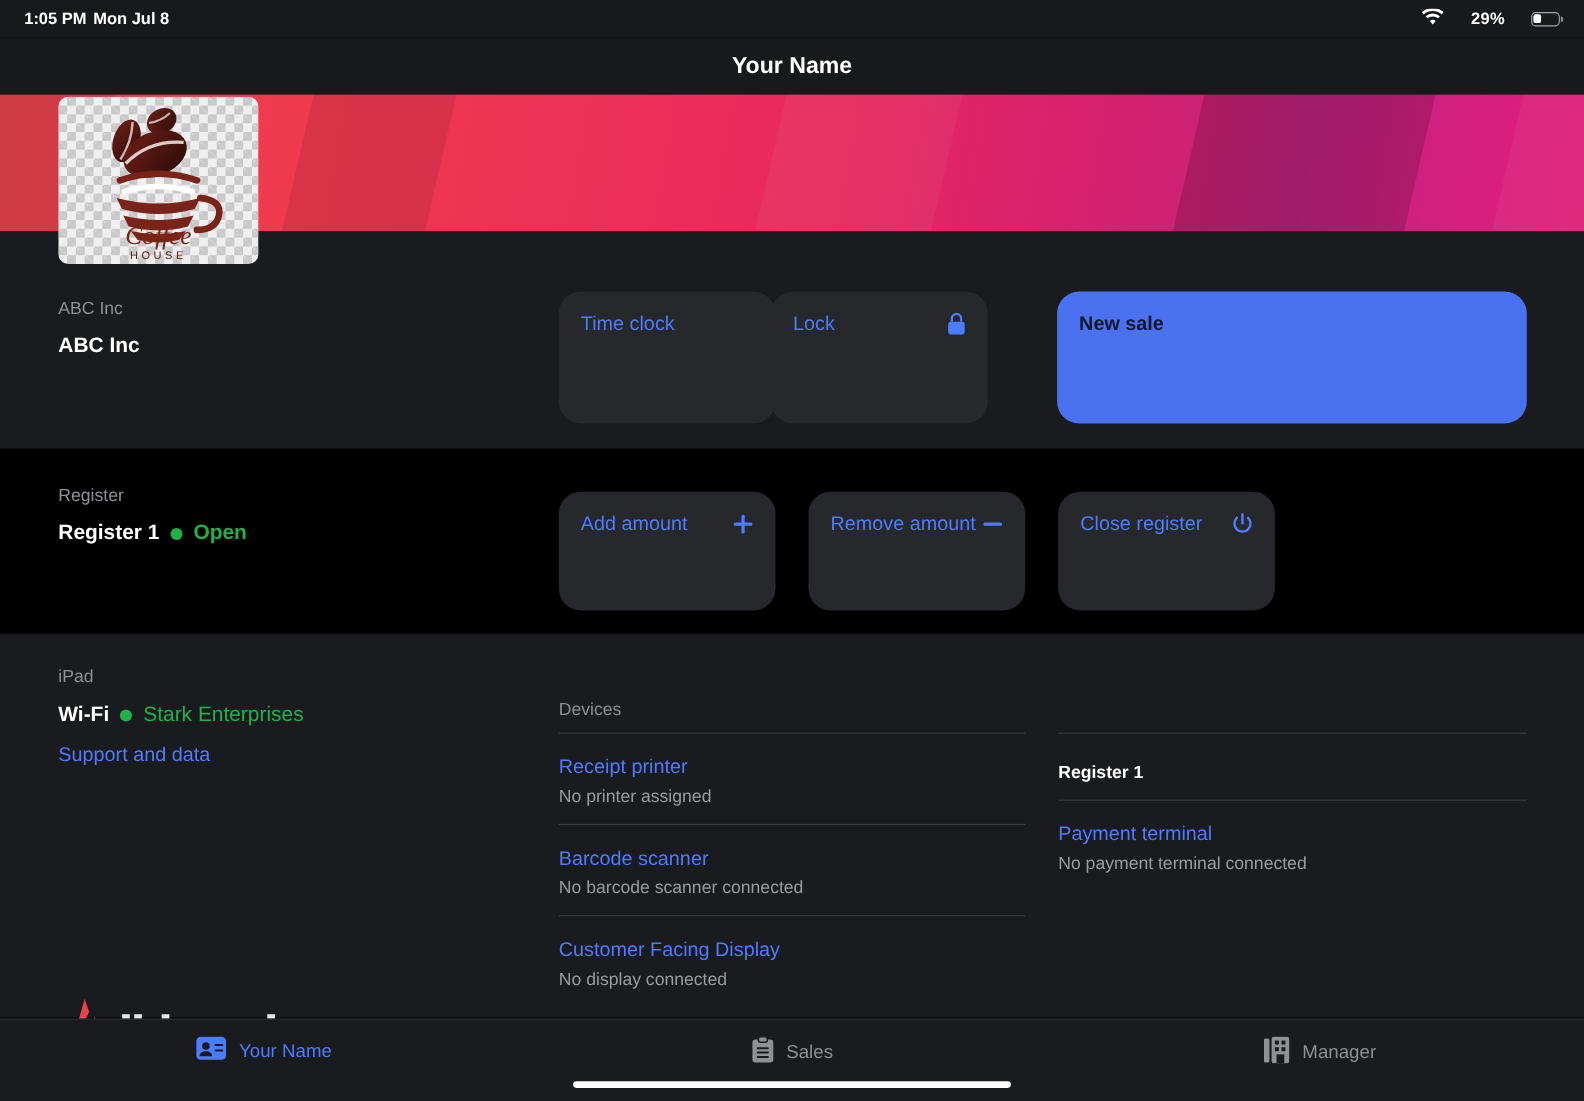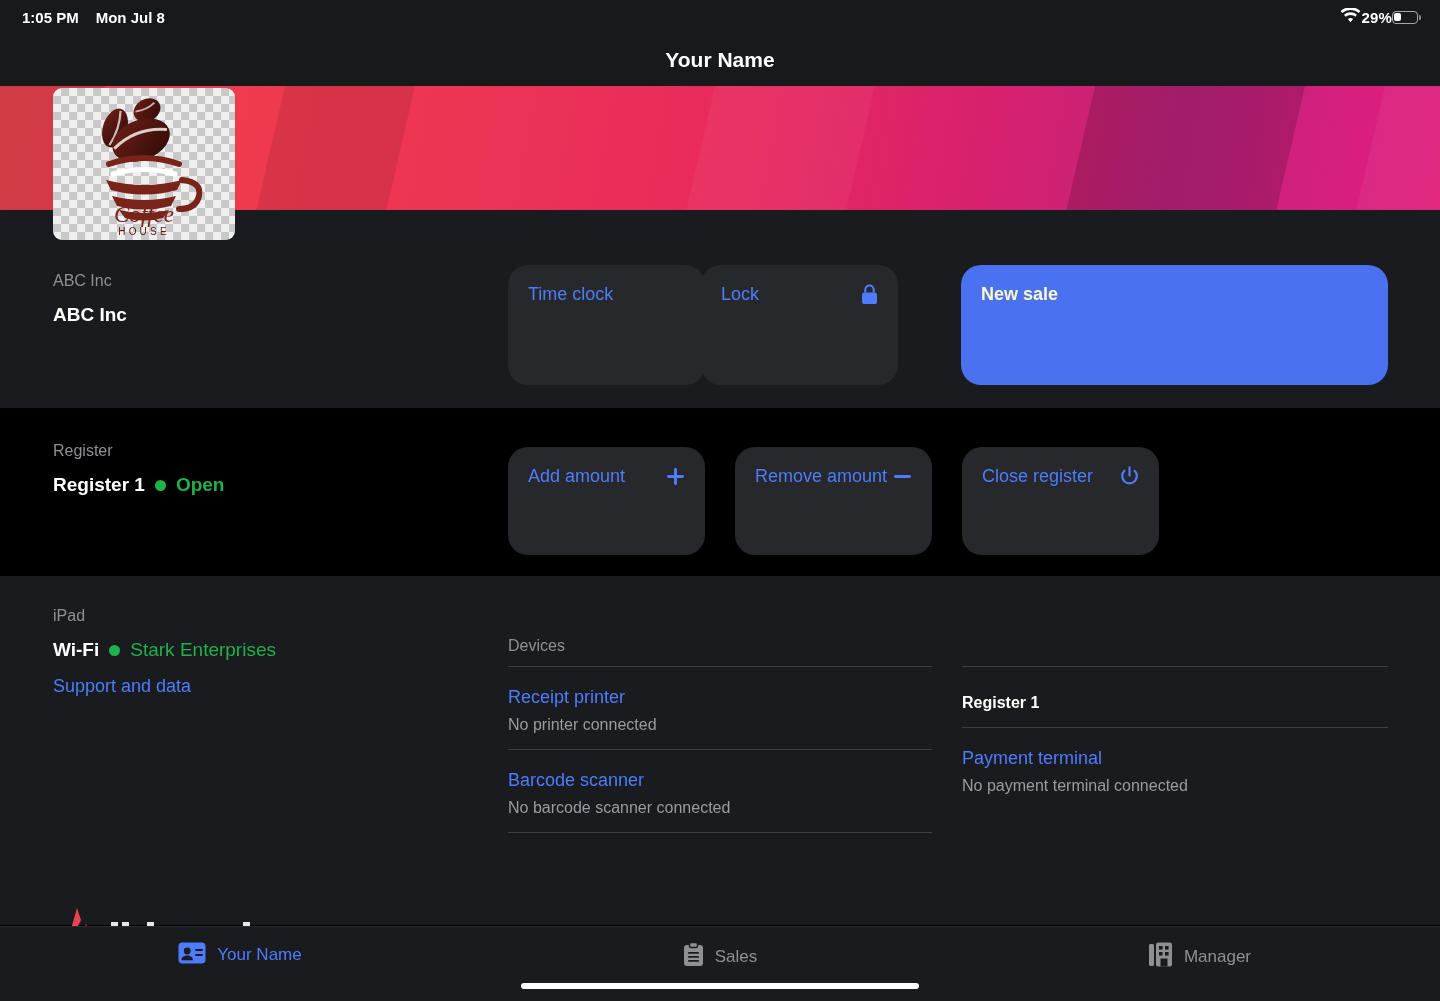--- a/index.html
+++ b/index.html
@@ -11,22 +11,22 @@
     overflow:hidden;
   }
   .screen { position:relative; width:1440px; height:1001px; background:#000; }
 
   
   .statusbar{
     position:absolute; top:0; left:0; width:1440px; height:34px;
     background:#18191b; display:flex; align-items:center;
     padding:0 22px; color:#fff; font-size:15px; font-weight:bold;
   }
-  .sb-left{ display:flex; align-items:baseline; gap:17px; }
-  .sb-right{ margin-left:auto; display:flex; align-items:center; gap:0; }
+  .sb-left{ display:flex; align-items:baseline; gap:6px; }
+  .sb-right{ margin-left:auto; display:flex; align-items:center; gap:24px; }
   .wifi-icon{ display:block; }
   .batt-pct{ font-size:15px; font-weight:bold; letter-spacing:.2px; }
   .batt{
     position:relative; width:26px; height:13px;
     border:1.6px solid rgba(255,255,255,.62); border-radius:4px;
   }
   .batt::after{
     content:""; position:absolute; right:-4px; top:3.5px;
     width:2px; height:5px; background:rgba(255,255,255,.5);
     border-radius:0 1.5px 1.5px 0;
@@ -84,21 +84,21 @@
   .left-block{ position:absolute; left:53px; }
 
   
   .tile{
     position:absolute; border-radius:20px; background:#26282c;
     padding:18px 20px 0 20px;
   }
   .tile-label{ color:#4d7cfe; font-size:18px; font-weight:normal; line-height:22px; }
   .tile-row{ display:flex; align-items:center; justify-content:space-between; }
   .tile-primary{ background:#4a72f0; }
-  .tile-primary .tile-label{ color:#fef9c3; font-weight:bold; }
+  .tile-primary .tile-label{ color:#0f172a; font-weight:bold; }
   .tile-icon{ color:#4d7cfe; display:flex; align-items:center; }
 
   
   .col{ position:absolute; top:636px; }
   .col-head{ color:#8e9094; font-size:16px; line-height:20px; height:22px; }
   .col-rule{ height:1px; background:#3a3c40; margin-top:8px; }
   .dev-row{ padding:19px 0 14px 0; }
   .dev-title{ color:#4d7cfe; font-size:18px; line-height:22px; }
   .dev-sub{ color:#9a9ca0; font-size:16px; line-height:20px; margin-top:7px; }
   .dev-sub.strong{ color:#fff; font-weight:bold; }
@@ -284,30 +284,34 @@
       <div class="support-link" style="margin-top:13px;">Support and data</div>
     </div>
   </div>
 
   <div class="col" style="left:508px; width:424px;">
     <div class="col-head">Devices</div>
     <div class="col-rule"></div>
 
     <div class="dev-row">
       <div class="dev-title">Receipt printer</div>
-      <div class="dev-sub">No printer connected</div>
+      <div class="dev-sub">No printer assigned</div>
     </div>
     <div class="dev-sep"></div>
 
     <div class="dev-row">
       <div class="dev-title">Barcode scanner</div>
       <div class="dev-sub">No barcode scanner connected</div>
     </div>
     <div class="dev-sep"></div>
 
+    <div class="dev-row">
+      <div class="dev-title">Customer Facing Display</div>
+      <div class="dev-sub">No display connected</div>
+    </div>
   </div>
 
   <div class="col" style="left:962px; width:426px;">
     <div class="col-head"></div>
     <div class="col-rule"></div>
 
     <div class="dev-row">
       <div class="dev-sub strong">Register 1</div>
     </div>
     <div class="dev-sep"></div>

